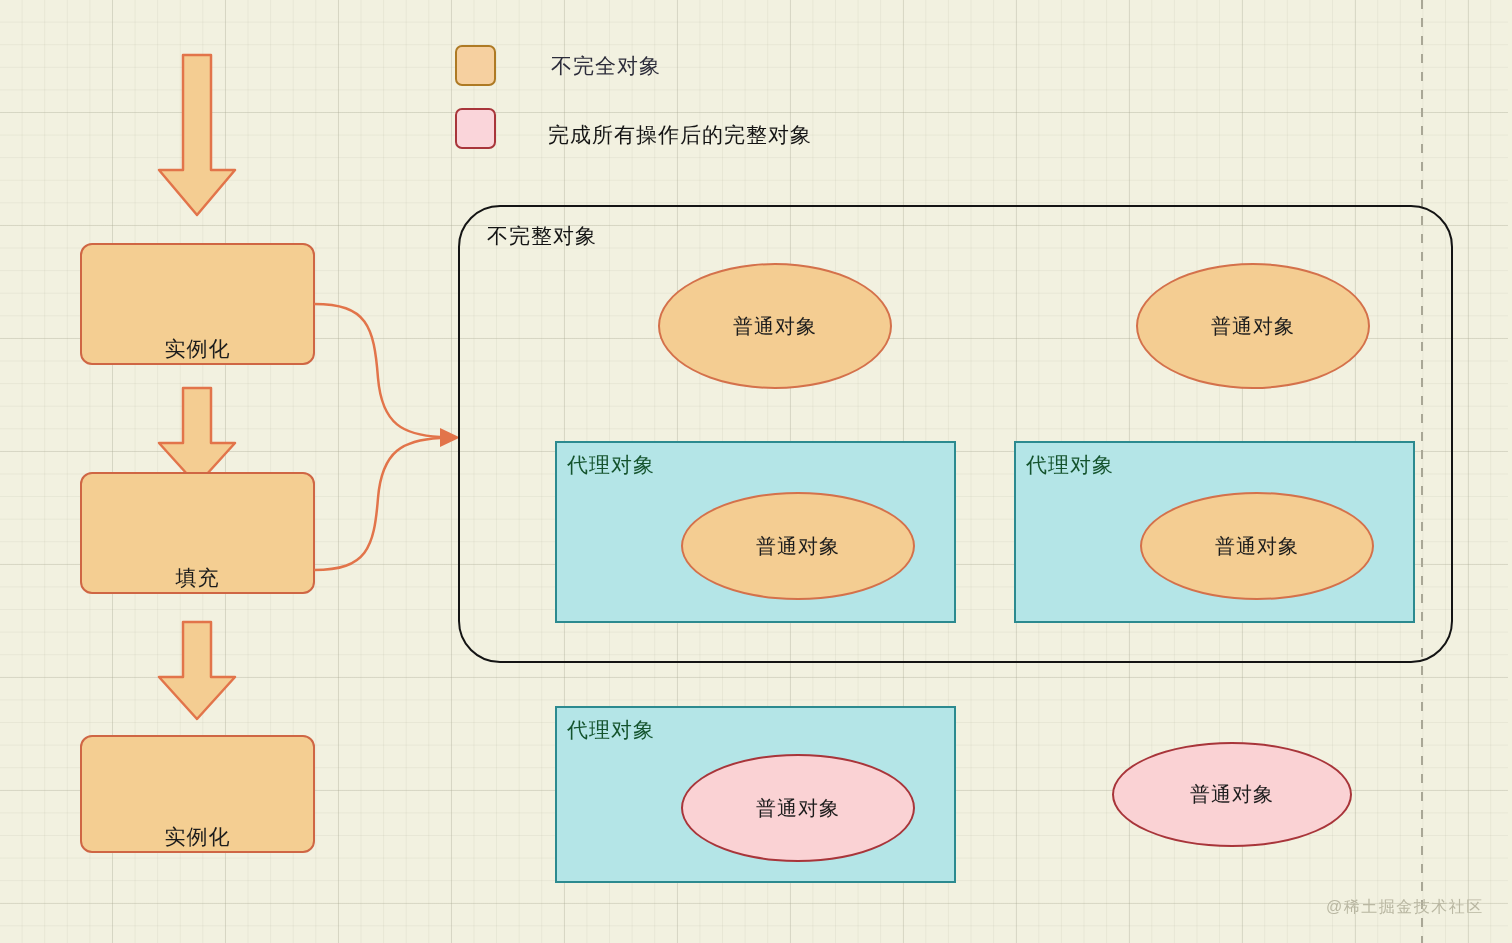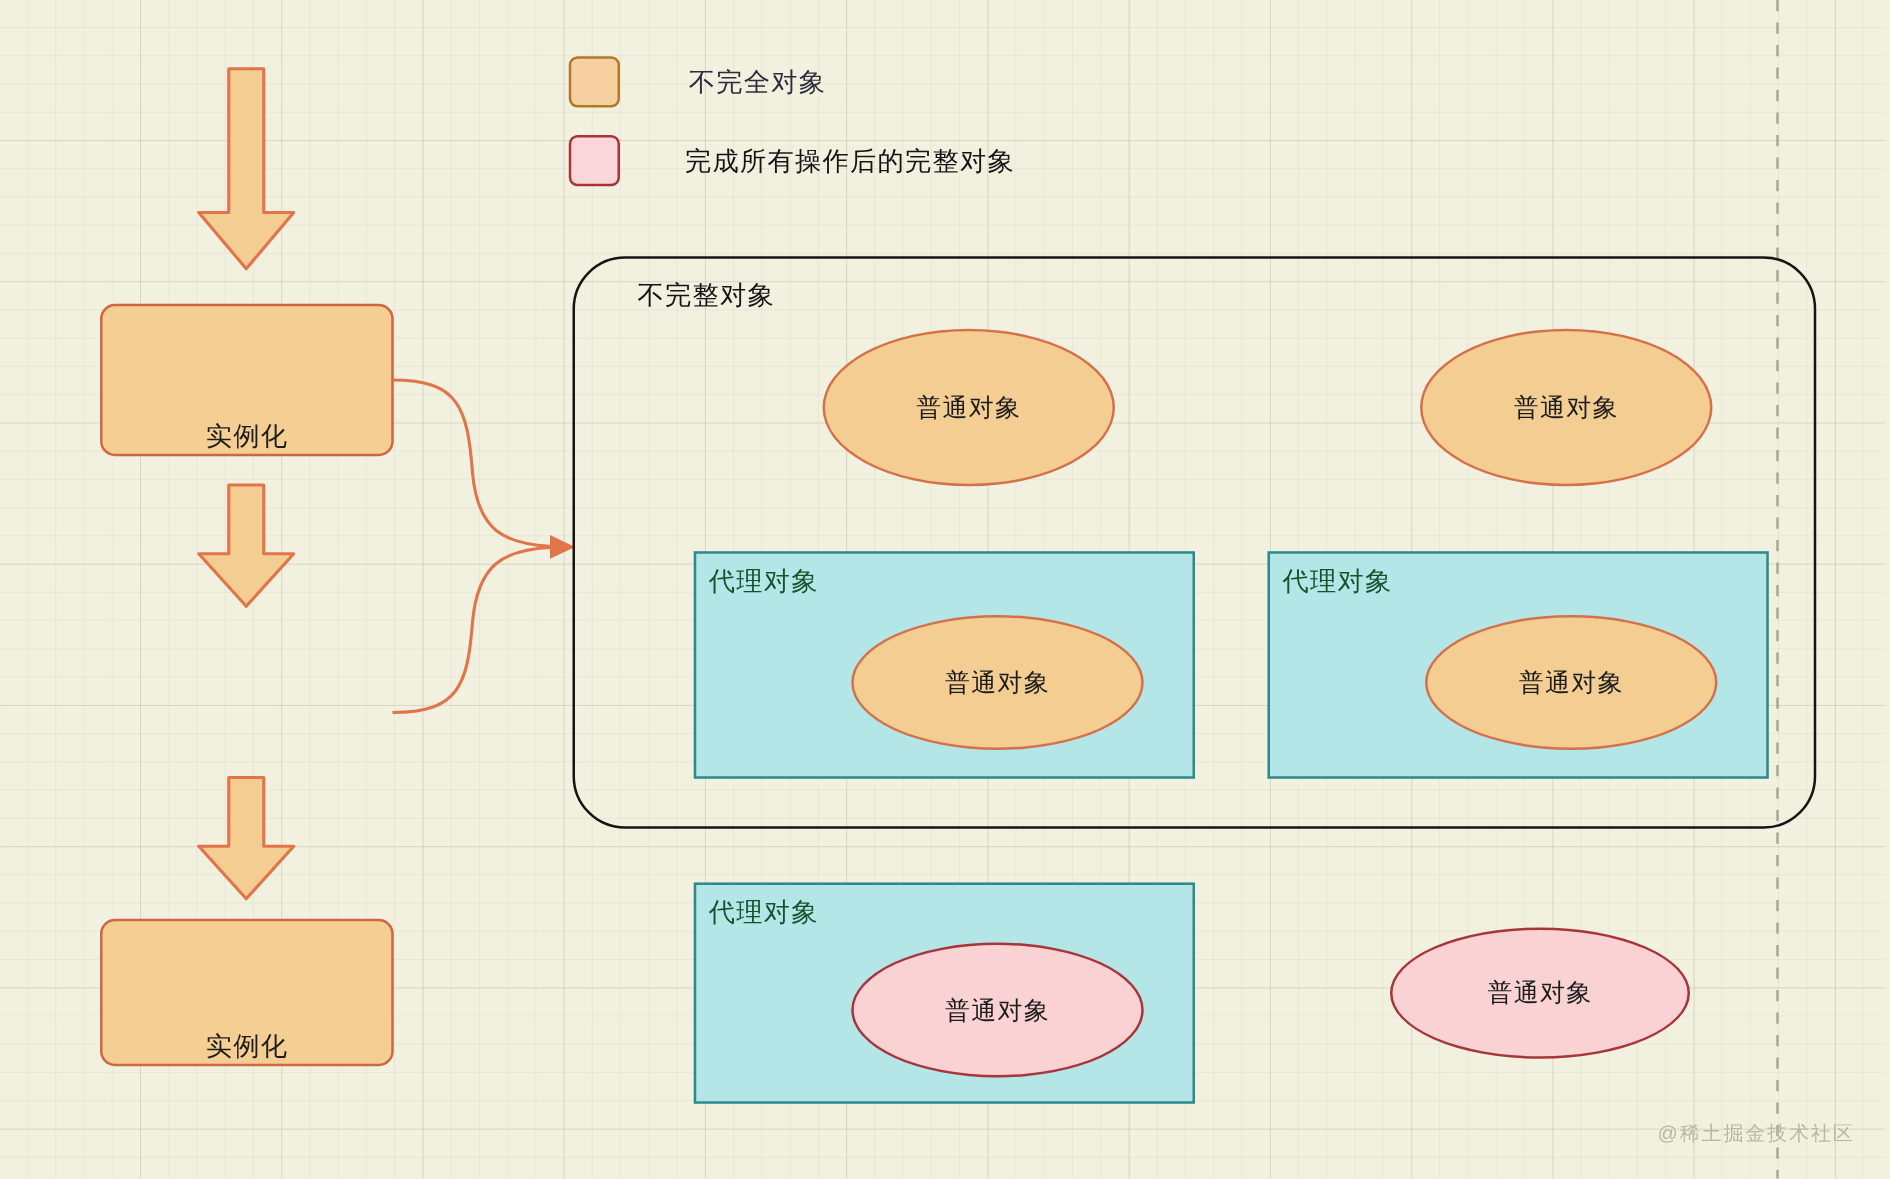--- a/index.html
+++ b/index.html
@@ -114,38 +114,41 @@
 </head>
 <body>
 
 <div id="canvas">
 
   <div class="abs" style="left:455px; top:45px;">
     <div class="abs" style="left:0; top:0; display:flex; align-items:center;">
       <div class="legend-swatch orange"></div>
       <div class="legend-label" style="margin-left:55px;">不完全对象</div>
     </div>
-    <div class="abs" style="left:0; top:63px; display:flex; align-items:center;">
+    <div class="abs" style="left:0; top:63px; display:flex; align-items:flex-end;">
       <div class="legend-swatch pink"></div>
       <div class="legend-label strong" style="margin-left:52px;">完成所有操作后的完整对象</div>
     </div>
   </div>
 
   <svg class="abs" width="80" height="165" style="left:157px; top:55px;">
     <polygon points="26,0 54,0 54,115 78,115 40,160 2,115 26,115" fill="#f4cd92" stroke="#e2744a" stroke-width="2.5" stroke-linejoin="round"></polygon>
   </svg>
 
   <div class="flow-box abs" style="left:80px; top:243px; width:235px; height:122px;">
     <span>实例化</span>
   </div>
 
   <svg class="abs" width="80" height="100" style="left:157px; top:388px;">
     <polygon points="26,0 54,0 54,55 78,55 40,97 2,55 26,55" fill="#f4cd92" stroke="#e2744a" stroke-width="2.5" stroke-linejoin="round"></polygon>
   </svg>
 
+  <div class="flow-box abs" style="left:80px; top:472px; width:235px; height:122px;">
+    <span>填充</span>
+  </div>
 
   <svg class="abs" width="80" height="100" style="left:157px; top:622px;">
     <polygon points="26,0 54,0 54,55 78,55 40,97 2,55 26,55" fill="#f4cd92" stroke="#e2744a" stroke-width="2.5" stroke-linejoin="round"></polygon>
   </svg>
 
   <div class="flow-box abs" style="left:80px; top:735px; width:235px; height:118px;">
     <span>实例化</span>
   </div>
 
   <svg class="abs" width="160" height="310" style="left:312px; top:290px;">
@@ -153,21 +156,21 @@
     <path d="M 2,280 C 55,280 62,258 66,208 C 70,160 92,150 128,148" fill="none" stroke="#e2744a" stroke-width="2.5"></path>
     <polygon points="128,138 148,147.5 128,157" fill="#e2744a"></polygon>
   </svg>
 
   <svg class="abs" width="4" height="943" style="left:1420px; top:0;">
     <line x1="2" y1="0" x2="2" y2="943" stroke="#a9a796" stroke-width="2" stroke-dasharray="9 9"></line>
   </svg>
 
   <div id="incomplete-container" class="abs" style="left:458px; top:205px; width:995px; height:458px;"></div>
 
-  <div class="container-title abs" style="left:510px; top:222px;text-align:center;">不完整对象</div>
+  <div class="container-title abs" style="left:487px; top:222px;text-align:center;">不完整对象</div>
 
   <div class="ellipse orange abs" style="left:658px; top:263px; width:234px; height:126px;">
     <span>普通对象</span>
   </div>
 
   <div class="ellipse orange abs" style="left:1136px; top:263px; width:234px; height:126px;">
     <span>普通对象</span>
   </div>
 
   <div class="proxy-box" style="left:555px; top:441px; width:401px; height:182px;">

